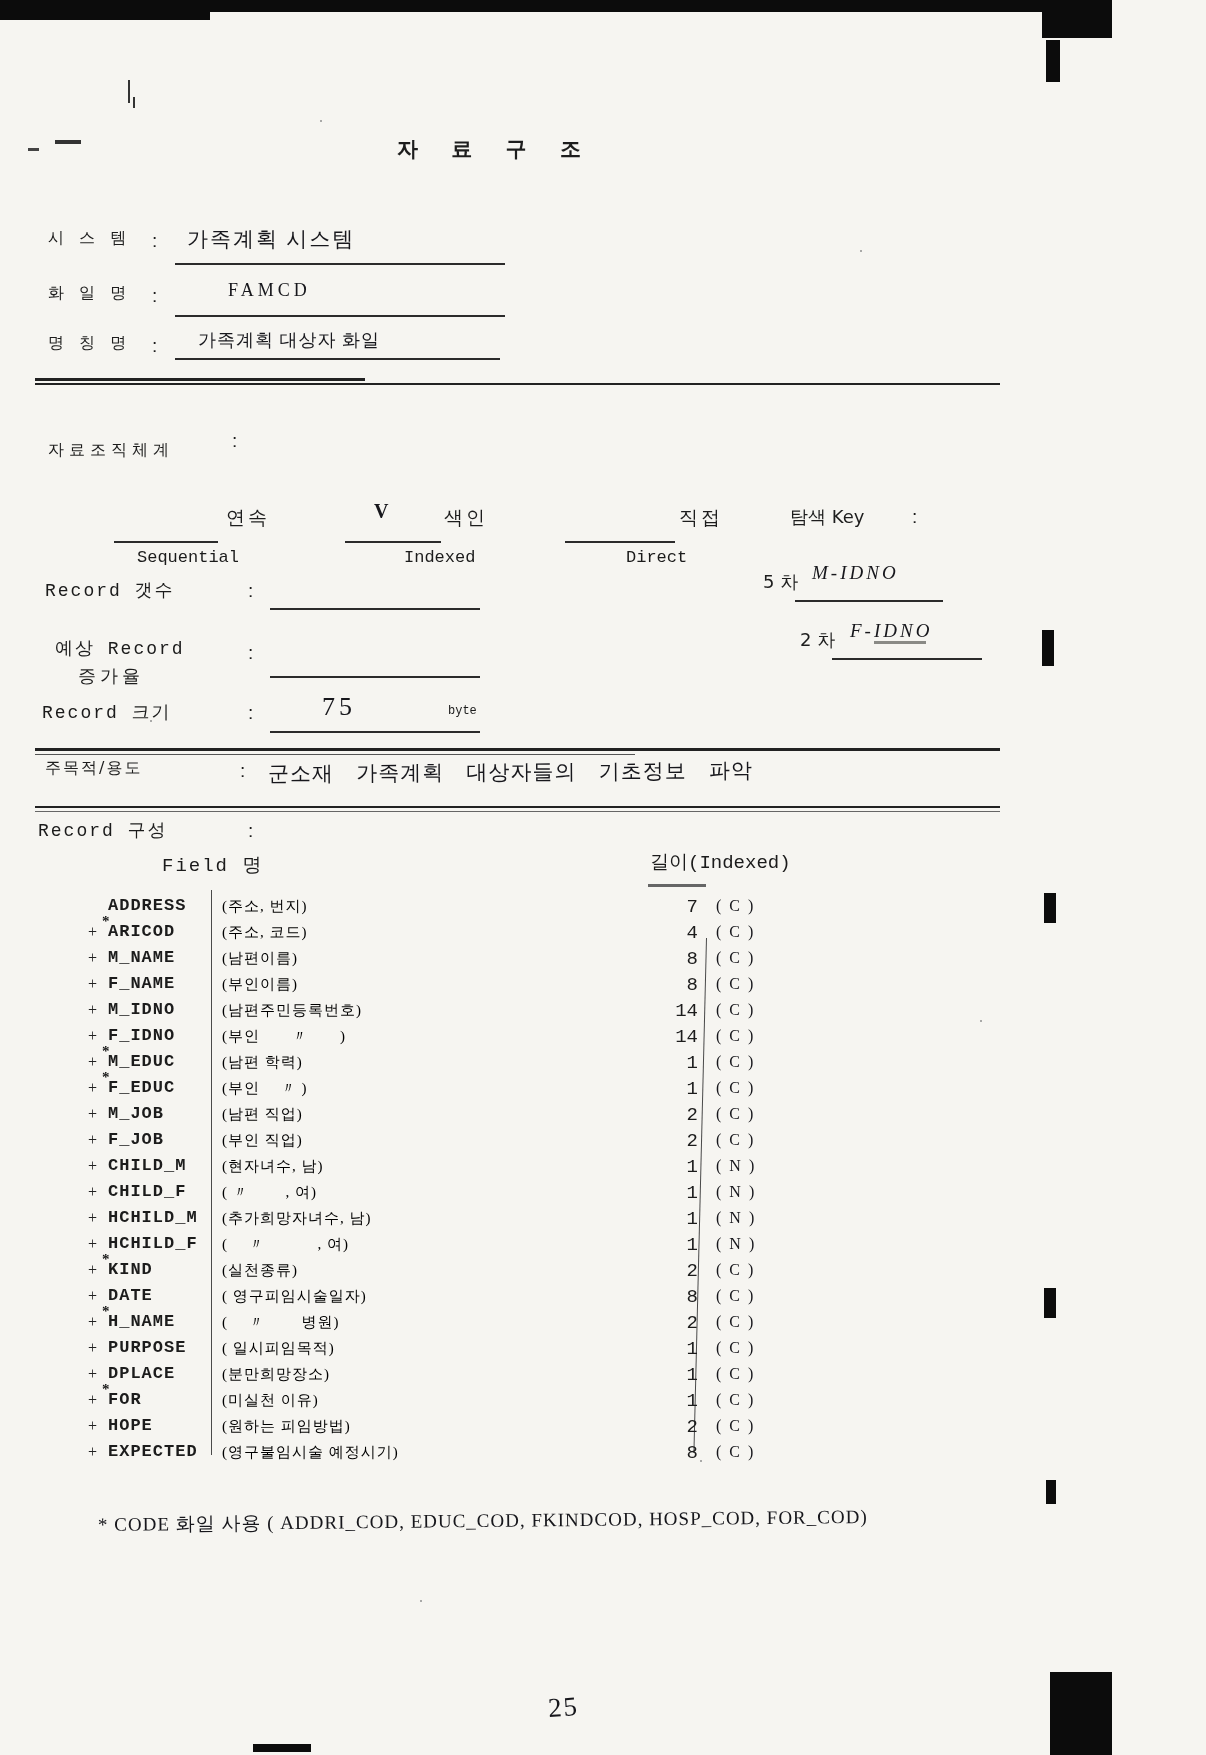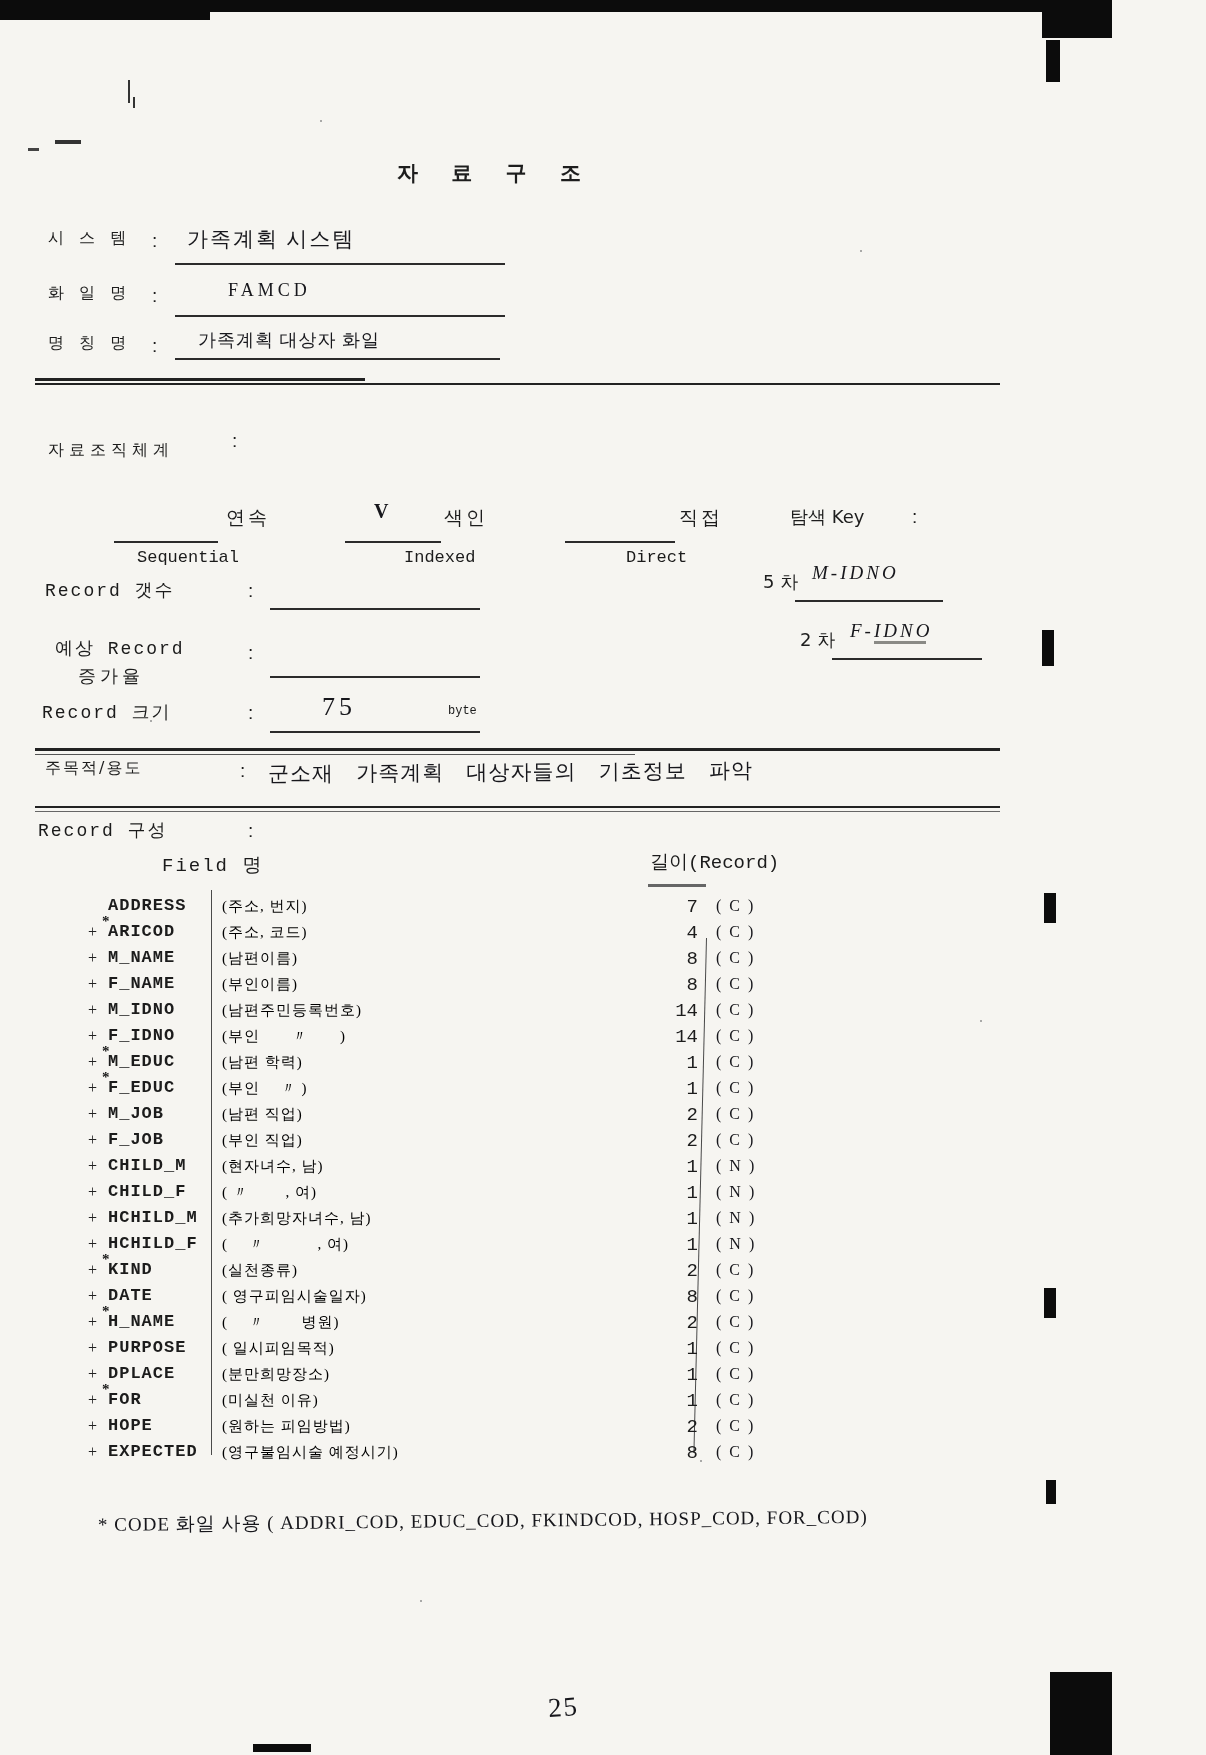--- a/index.html
+++ b/index.html
@@ -56,21 +56,21 @@
   <div class="artifact" style="left:133px;top:97px;width:2px;height:11px;background:#333;"></div>
   <div class="artifact" style="left:874px;top:641px;width:52px;height:3px;background:#8a8a86;"></div>
   <div class="artifact" style="left:648px;top:884px;width:58px;height:3px;background:#666;"></div>
   <div class="speck" style="left:320px;top:120px;"></div>
   <div class="speck" style="left:860px;top:250px;"></div>
   <div class="speck" style="left:150px;top:720px;"></div>
   <div class="speck" style="left:980px;top:1020px;"></div>
   <div class="speck" style="left:420px;top:1600px;"></div>
   <div class="speck" style="left:700px;top:1460px;"></div>
 
-  <div class="abs kr title" style="left:397px;top:159px;">자 료 구 조</div>
+  <div class="abs kr title" style="left:397px;top:135px;">자 료 구 조</div>
 
   <div class="abs kr label-lg" style="left:48px;top:228px;">시 스 템</div>
   <div class="abs colon" style="left:152px;top:230px;">:</div>
   <div class="underline" style="left:175px;top:263px;width:330px;"></div>
   <div class="abs hw" style="left:187px;top:225px;font-size:21px;letter-spacing:2px;">가족계획 시스템</div>
 
   <div class="abs kr label-lg" style="left:48px;top:283px;">화 일 명</div>
   <div class="abs colon" style="left:152px;top:285px;">:</div>
   <div class="underline" style="left:175px;top:315px;width:330px;"></div>
   <div class="abs hw" style="left:228px;top:280px;font-size:18px;letter-spacing:4px;">FAMCD</div>
@@ -134,21 +134,21 @@
   <div class="abs colon" style="left:240px;top:760px;">:</div>
   <div class="abs hw hw-big" style="left:268px;top:758px;transform:rotate(-0.4deg);">군소재 가족계획 대상자들의 기초정보 파악</div>
 
   <div class="hrule" style="left:35px;top:806px;width:965px;height:2px;"></div>
   <div class="hrule" style="left:35px;top:811px;width:965px;height:1px;background:#666;"></div>
 
   <div class="abs mono" style="left:38px;top:818px;font-size:18px;letter-spacing:2px;">Record 구성</div>
   <div class="abs colon" style="left:248px;top:820px;">:</div>
 
   <div class="abs mono" style="left:162px;top:852px;font-size:19px;letter-spacing:2px;">Field 명</div>
-  <div class="abs mono" style="left:650px;top:849px;font-size:19px;">길이(Record)</div>
+  <div class="abs mono" style="left:650px;top:849px;font-size:19px;">길이(Indexed)</div>
 
   <div class="abs" style="left:211px;top:890px;width:1px;height:565px;background:#4a4a4a;"></div>
   <div class="abs" style="left:706px;top:938px;width:1px;height:515px;background:#4a4a4a;transform:rotate(1.4deg);transform-origin:top left;"></div>
 
   <div id="field-rows" class="abs" style="left:0;top:0;width:1206px;height:1238px;pointer-events:none;">
       <div class="field-row" style="top: 896px;">
         <span class="fr-name">ADDRESS</span>
         <span class="fr-desc">(주소, 번지)</span>
         <span class="fr-len">7</span>
         <span class="fr-type">( C )</span>

